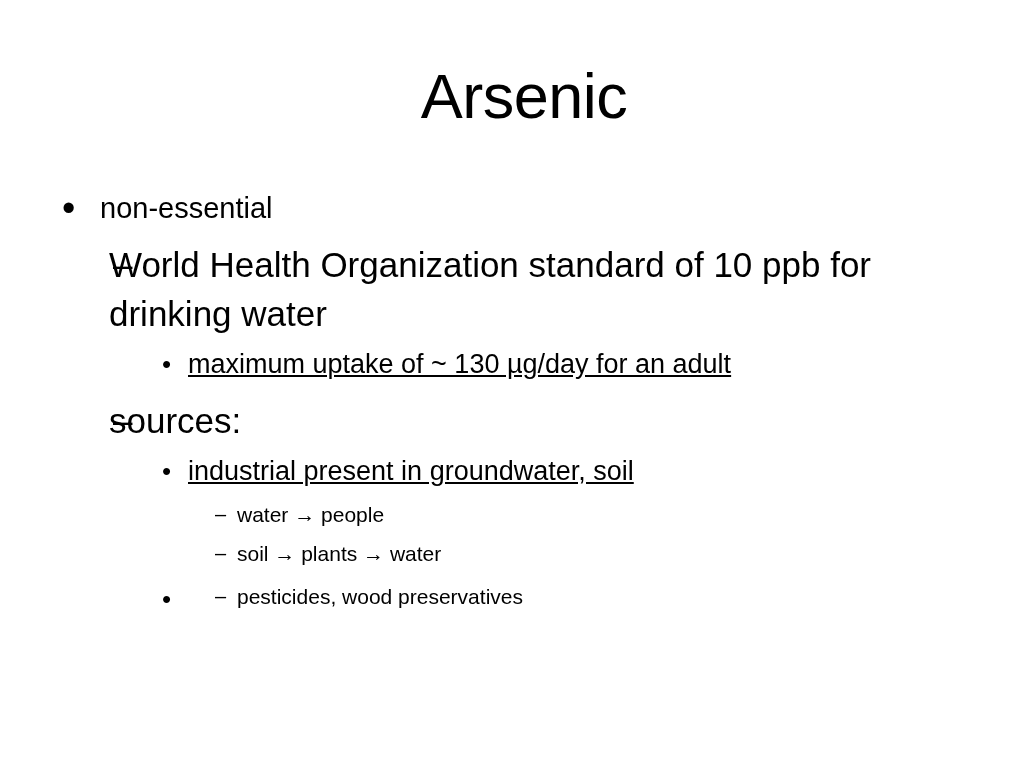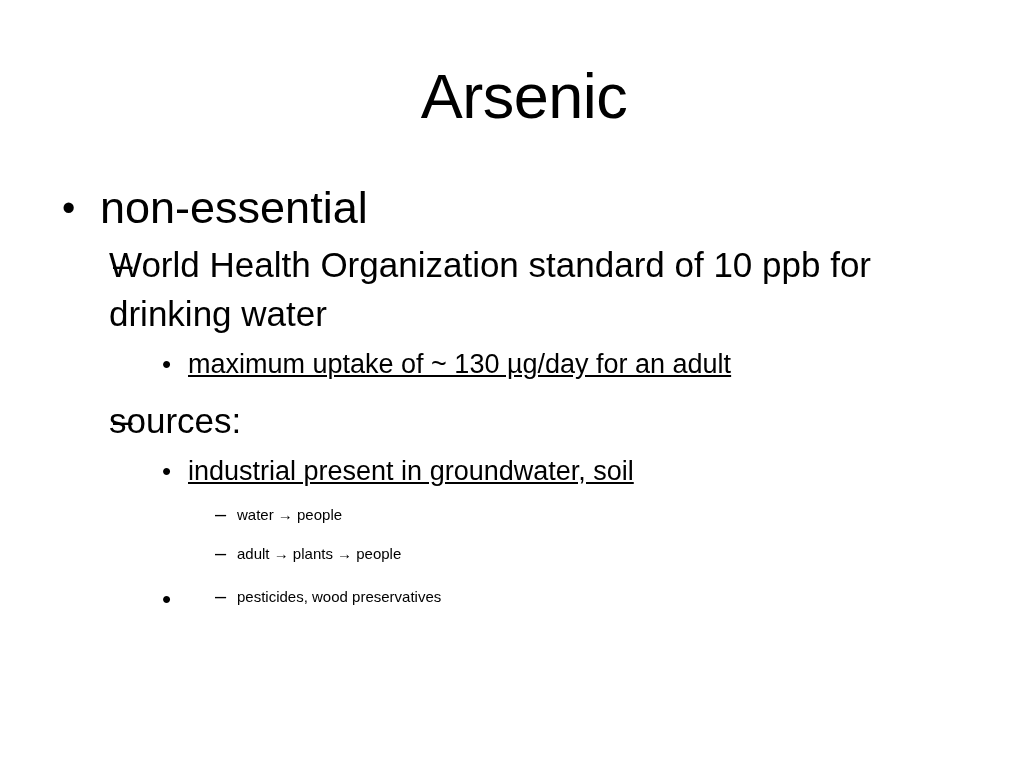--- a/index.html
+++ b/index.html
@@ -48,36 +48,36 @@
     color: #000000;
   }
   .btext {
     display: block;
     color: #000000;
   }
 
   
   .lvl1 { margin: 0 0 6px 0; }
   .lvl1 .marker { left: 62px; font-size: 38px; line-height: 52px; }
-  .lvl1 .btext  { margin-left: 100px; margin-right: 60px; font-size: 45px; line-height: 52px; }
+  .lvl1 .btext  { margin-left: 100px; margin-right: 60px; font-size: 29px; line-height: 52px; }
 
   
   .lvl2 { margin: 0 0 2px 0; }
   .lvl2 .marker { left: 113px; font-size: 35px; line-height: 49px; }
   .lvl2 .btext  { margin-left: 109px; margin-right: 62px; font-size: 35px; line-height: 49px; }
 
   
   .lvl3 { margin: 0 0 2px 0; }
   .lvl3 .marker { left: 162px; font-size: 26px; line-height: 44px; }
   .lvl3 .btext  { margin-left: 188px; margin-right: 70px; font-size: 27px; line-height: 44px; text-decoration: underline; }
 
   
   .lvl4 { margin: 0 0 0 0; }
   .lvl4 .marker { left: 215px; font-size: 20px; line-height: 39px; }
-  .lvl4 .btext  { margin-left: 237px; margin-right: 80px; font-size: 15px; line-height: 39px; }
+  .lvl4 .btext  { margin-left: 237px; margin-right: 80px; font-size: 21px; line-height: 39px; }
 
   
   .gap-before-sm { margin-top: 4px; }
   .gap-before-md { margin-top: 10px; }
 </style>
 </head>
 <body>
 
 <div class="slide">
 
@@ -110,21 +110,21 @@
       <span class="btext">industrial present in groundwater, soil</span>
     </div>
 
     <div class="bullet-row lvl4">
       <span class="marker">–</span>
       <span class="btext">water → people</span>
     </div>
 
     <div class="bullet-row lvl4">
       <span class="marker">–</span>
-      <span class="btext">adult → plants → people</span>
+      <span class="btext">soil → plants → water</span>
     </div>
 
     <div class="bullet-row lvl3 gap-before-sm">
       <span class="marker">•</span>
     </div>
 
     <div class="bullet-row lvl4">
       <span class="marker">–</span>
       <span class="btext">pesticides, wood preservatives</span>
     </div>

